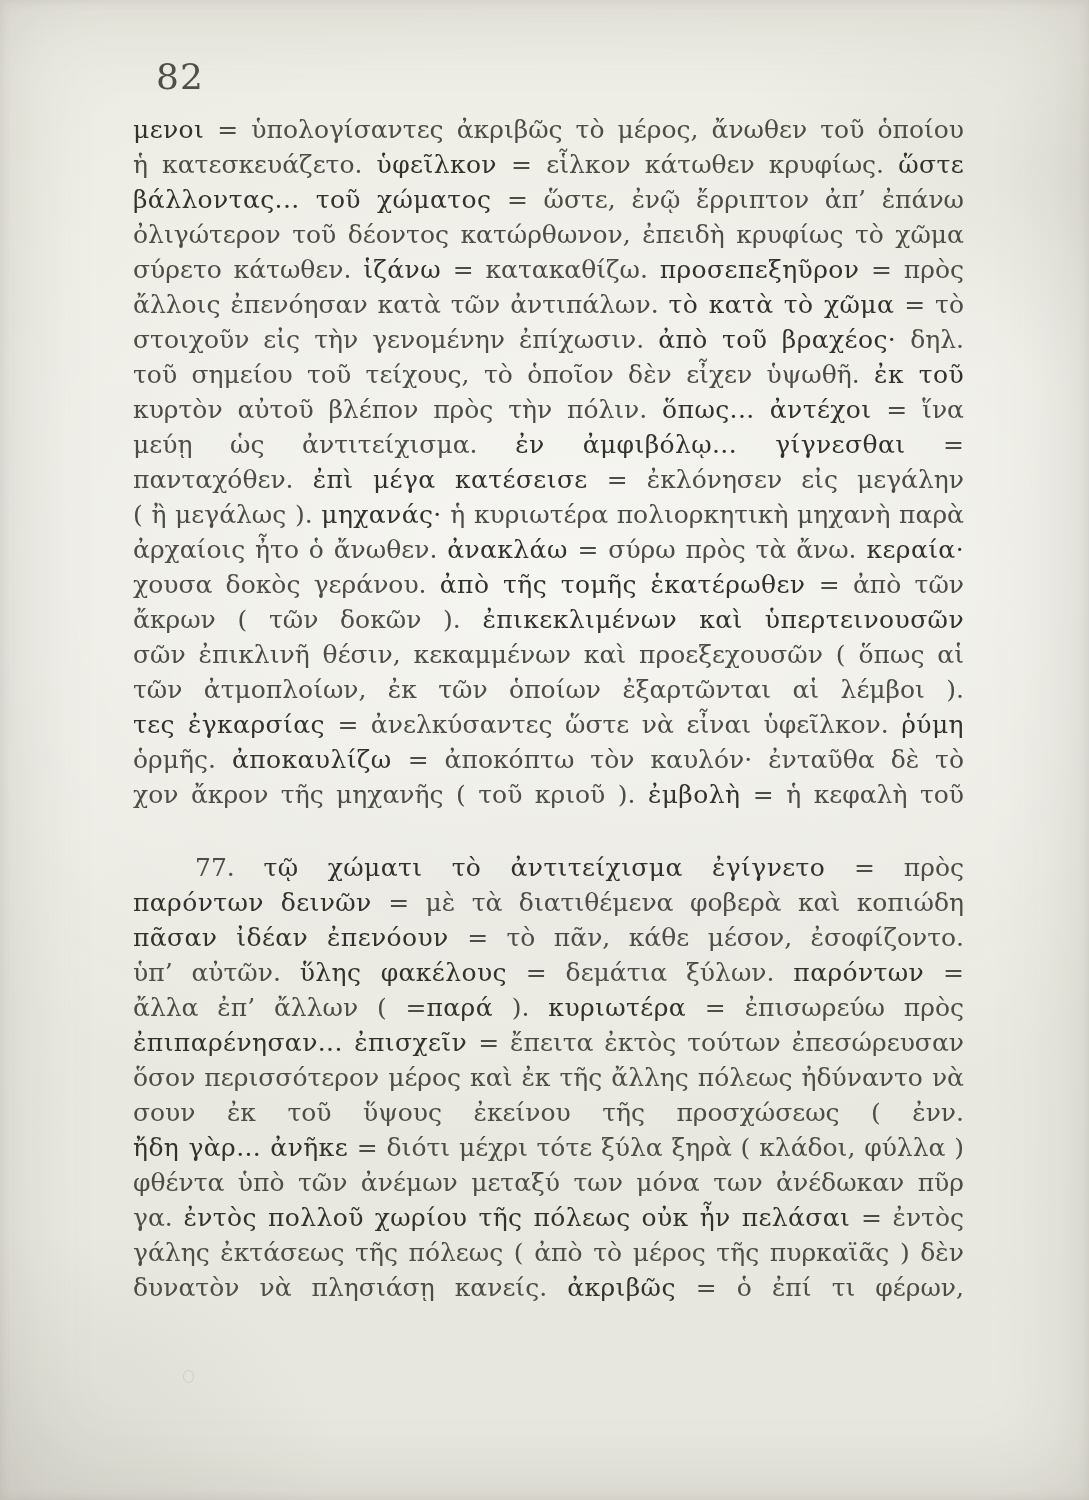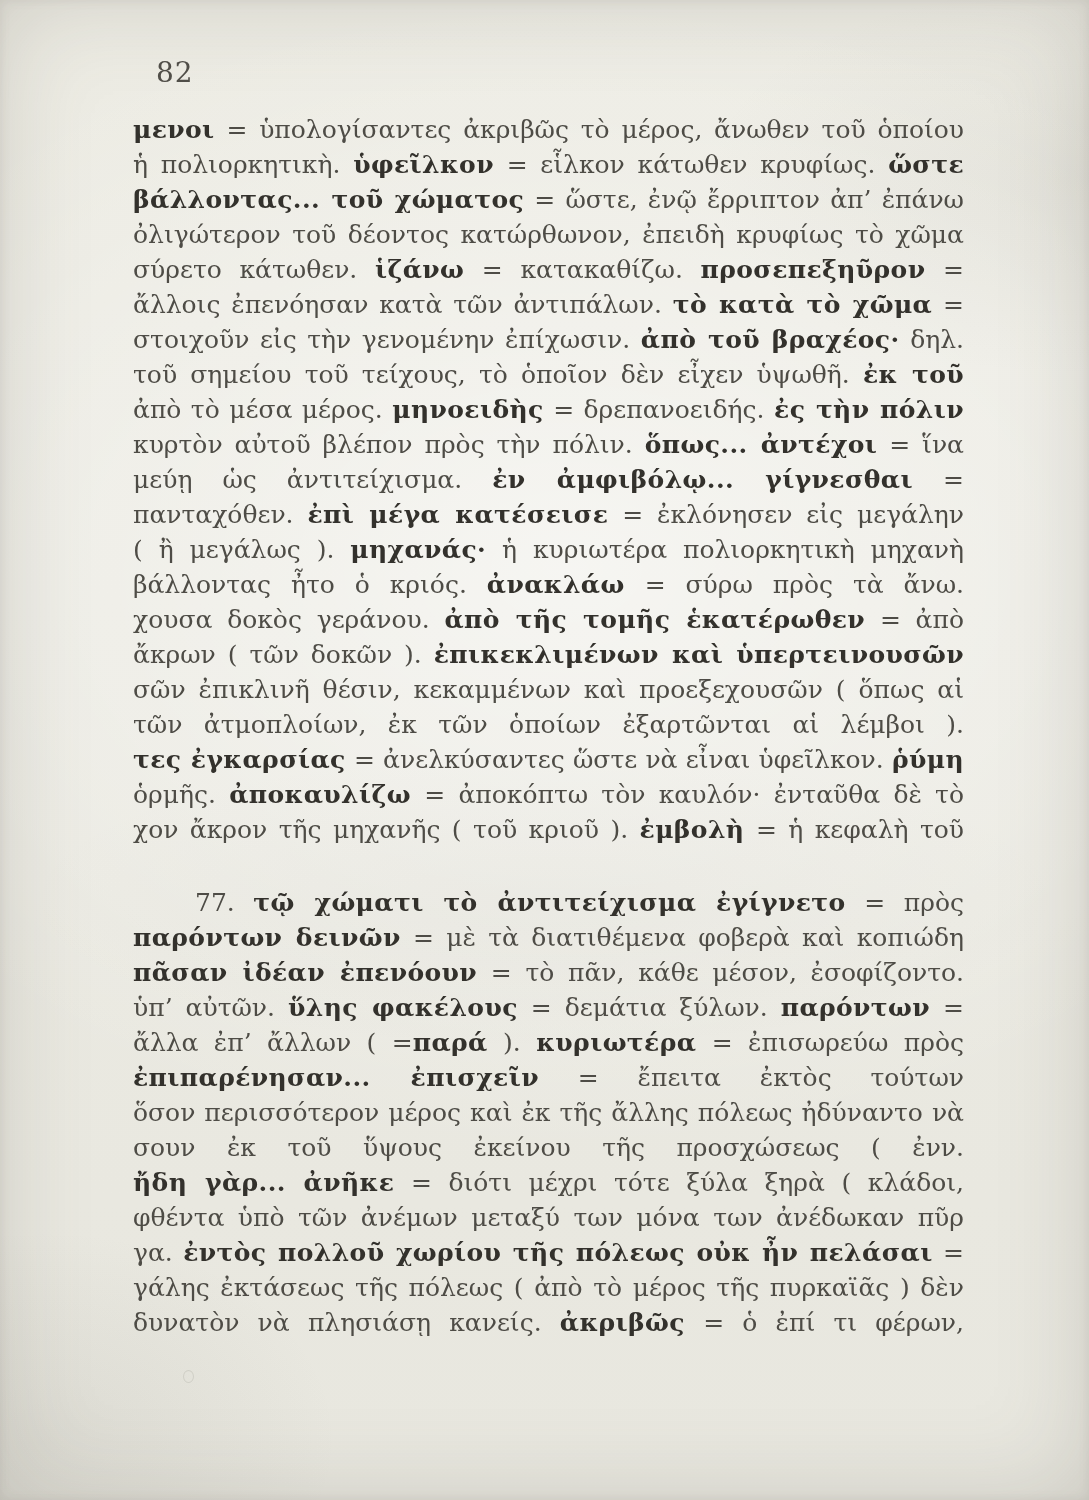--- a/index.html
+++ b/index.html
@@ -13,63 +13,62 @@
       radial-gradient(1300px 900px at 52% 38%, rgba(255,255,255,0.55), rgba(255,255,255,0) 65%),
       radial-gradient(420px 300px at 4% 96%, rgba(110,108,98,0.10), rgba(110,108,98,0) 70%),
       radial-gradient(520px 280px at 98% 12%, rgba(110,108,98,0.08), rgba(110,108,98,0) 70%),
       radial-gradient(700px 200px at 50% 60%, rgba(130,128,118,0.05), rgba(130,128,118,0) 75%),
       linear-gradient(#edece4,#e8e7df);
     box-shadow: inset 0 0 95px rgba(88,86,76,0.20), inset 0 0 12px rgba(88,86,76,0.12);
     font-family:"DejaVu Serif","Liberation Serif",serif;
   }
   .page-number{
     position:absolute;left:156px;top:56px;
-    font-size:28px;color:#504e48;letter-spacing:1px;
+    font-size:36px;color:#504e48;letter-spacing:1px;
   }
   .text-block{
     position:absolute;left:133px;top:112px;width:831px;
     font-size:25px;color:#4e4c46;
   }
   .line{
     height:35px;line-height:35px;
     text-align:justify;text-align-last:justify;
     overflow:hidden;
     white-space:normal;
   }
   .line.indent{padding-left:62px;}
   .para-sep{margin-top:38px;}
-  .lemma{font-weight:bold;color:#33312c;letter-spacing:0.4px;}
+  .lemma{font-weight:normal;color:#33312c;letter-spacing:0.4px;}
   .gloss{color:#4e4c46;}
   .artifact{
     position:absolute;left:183px;top:1370px;width:9px;height:11px;
     border:1.5px solid rgba(120,118,108,0.35);border-radius:50%;
     opacity:.5;
   }
 </style>
 </head>
 <body>
 
 <div class="page">
   <div class="page-number">82</div>
   <div class="text-block">
       <div class="para">
         <div class="line"><span class="lemma">μενοι</span><span class="gloss"> = ὑπολογίσαντες ἀκριβῶς τὸ μέρος, ἄνωθεν τοῦ ὁποίου ἐγίνετο</span></div>
-        <div class="line"><span class="gloss">ἡ πολιορκητικὴ. </span><span class="lemma">ὑφεῖλκον</span><span class="gloss"> = εἷλκον κάτωθεν κρυφίως. </span><span class="lemma">ὥστε ἐπι-</span></div>
+        <div class="line"><span class="gloss">ἡ κατεσκευάζετο. </span><span class="lemma">ὑφεῖλκον</span><span class="gloss"> = εἷλκον κάτωθεν κρυφίως. </span><span class="lemma">ὥστε ἐπι-</span></div>
         <div class="line"><span class="lemma">βάλλοντας... τοῦ χώματος</span><span class="gloss"> = ὥστε, ἐνῷ ἔρριπτον ἀπ’ ἐπάνω χῶμα,</span></div>
         <div class="line"><span class="gloss">ὀλιγώτερον τοῦ δέοντος κατώρθωνον, ἐπειδὴ κρυφίως τὸ χῶμα ἀπε-</span></div>
         <div class="line"><span class="gloss">σύρετο κάτωθεν. </span><span class="lemma">ἱζάνω</span><span class="gloss"> = κατακαθίζω. </span><span class="lemma">προσεπεξηῦρον</span><span class="gloss"> = πρὸς τοῖς</span></div>
         <div class="line"><span class="gloss">ἄλλοις ἐπενόησαν κατὰ τῶν ἀντιπάλων. </span><span class="lemma">τὸ κατὰ τὸ χῶμα</span><span class="gloss"> = τὸ ἀντι-</span></div>
         <div class="line"><span class="gloss">στοιχοῦν εἰς τὴν γενομένην ἐπίχωσιν. </span><span class="lemma">ἀπὸ τοῦ βραχέος·</span><span class="gloss"> δηλ. ἀπὸ</span></div>
         <div class="line"><span class="gloss">τοῦ σημείου τοῦ τείχους, τὸ ὁποῖον δὲν εἶχεν ὑψωθῆ. </span><span class="lemma">ἐκ τοῦ ἐντὸς</span></div>
-        <div class="line"><span class="gloss">ἀπὸ τὸ μέσα μέρος. </span><span class="lemma">μηνοειδὴς</span><span class="gloss"> = δρεπανοειδής. </span><span class="lemma">ἐς τὴν πόλιν</span></div>
         <div class="line"><span class="gloss">κυρτὸν αὐτοῦ βλέπον πρὸς τὴν πόλιν. </span><span class="lemma">ὅπως... ἀντέχοι</span><span class="gloss"> = ἵνα χρησι-</span></div>
         <div class="line"><span class="gloss">μεύῃ ὡς ἀντιτείχισμα. </span><span class="lemma">ἐν ἀμφιβόλῳ... γίγνεσθαι</span><span class="gloss"> = προσβάλλεσθαι</span></div>
         <div class="line"><span class="gloss">πανταχόθεν. </span><span class="lemma">ἐπὶ μέγα κατέσεισε</span><span class="gloss"> = ἐκλόνησεν εἰς μεγάλην ἔκτασιν</span></div>
         <div class="line"><span class="gloss">( ἢ μεγάλως ). </span><span class="lemma">μηχανάς·</span><span class="gloss"> ἡ κυριωτέρα πολιορκητικὴ μηχανὴ παρὰ τοῖς</span></div>
-        <div class="line"><span class="gloss">βάλλοντας ἦτο ὁ κριός. </span><span class="lemma">ἀνακλάω</span><span class="gloss"> = σύρω πρὸς τὰ ἄνω. </span><span class="lemma">κεραία·</span></div>
+        <div class="line"><span class="gloss">ἀρχαίοις ἦτο ὁ ἄνωθεν. </span><span class="lemma">ἀνακλάω</span><span class="gloss"> = σύρω πρὸς τὰ ἄνω. </span><span class="lemma">κεραία·</span></div>
         <div class="line"><span class="gloss">χουσα δοκὸς γεράνου. </span><span class="lemma">ἀπὸ τῆς τομῆς ἑκατέρωθεν</span><span class="gloss"> = ἀπὸ τῶν δύο</span></div>
         <div class="line"><span class="gloss">ἄκρων ( τῶν δοκῶν ). </span><span class="lemma">ἐπικεκλιμένων καὶ ὑπερτεινουσῶν</span></div>
         <div class="line"><span class="gloss">σῶν ἐπικλινῆ θέσιν, κεκαμμένων καὶ προεξεχουσῶν ( ὅπως αἱ κεραῖαι</span></div>
         <div class="line"><span class="gloss">τῶν ἀτμοπλοίων, ἐκ τῶν ὁποίων ἐξαρτῶνται αἱ λέμβοι ). </span></div>
         <div class="line"><span class="lemma">τες ἐγκαρσίας</span><span class="gloss"> = ἀνελκύσαντες ὥστε νὰ εἶναι ὑφεῖλκον. </span><span class="lemma">ῥύμη</span></div>
         <div class="line"><span class="gloss">ὁρμῆς. </span><span class="lemma">ἀποκαυλίζω</span><span class="gloss"> = ἀποκόπτω τὸν καυλόν· ἐνταῦθα δὲ τὸ προέ-</span></div>
         <div class="line"><span class="gloss">χον ἄκρον τῆς μηχανῆς ( τοῦ κριοῦ ). </span><span class="lemma">ἐμβολὴ</span><span class="gloss"> = ἡ κεφαλὴ τοῦ κριοῦ.</span></div>
       </div>
       <div class="para para-sep">
         <div class="line indent"><span class="gloss">77. </span><span class="lemma">τῷ χώματι τὸ ἀντιτείχισμα ἐγίγνετο</span><span class="gloss"> = πρὸς ἐξουδετέρω-</span></div>

